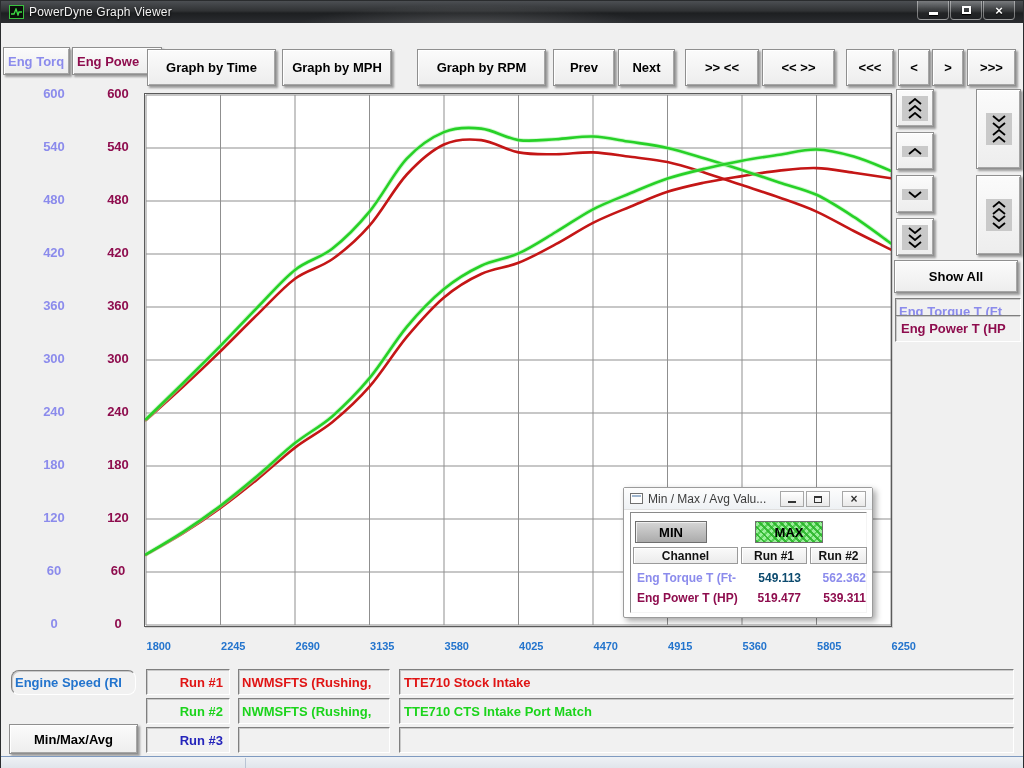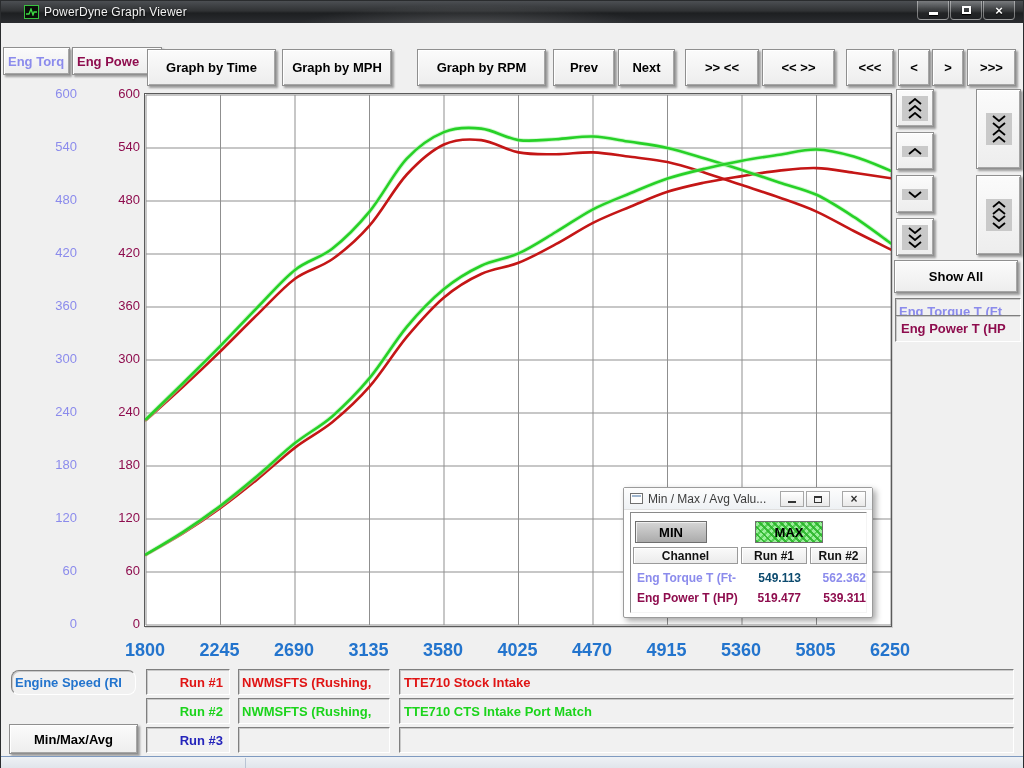--- a/index.html
+++ b/index.html
@@ -4,21 +4,21 @@
 <style>
   * { margin:0; padding:0; box-sizing:border-box; }
   html,body { width:1024px; height:768px; overflow:hidden; }
   body { font-family:"Liberation Sans", sans-serif; background:#f0f0f0; position:relative; }
 
   .window { position:absolute; inset:0; background:#f0f0f0; border:1px solid #2a2c2e; }
 
   
   .titlebar { position:absolute; left:0; top:0; width:100%; height:22px;
     background:linear-gradient(180deg,#4c4f53 0%,#303234 45%,#1d1f21 55%,#2b2d30 100%);
-    display:flex; align-items:center; padding-left:23px; }
+    display:flex; align-items:center; padding-left:8px; }
   .titlebar:after { content:""; position:absolute; left:260px; top:0; width:420px; height:22px;
     background:radial-gradient(ellipse at 50% 120%, rgba(255,255,255,.18), transparent 60%); pointer-events:none; }
   .app-icon { width:15px; height:14px; background:#0a0f0a; border:1px solid #39c23f; margin-right:5px; display:flex; align-items:center; justify-content:center; }
   .title-text { font-size:12px; color:#f2f2f2; text-shadow:0 1px 2px #000; letter-spacing:.2px; }
   .win-controls { position:absolute; right:8px; top:0; display:flex; }
   .win-btn { width:32px; height:19px; margin-left:1px; background:linear-gradient(180deg,rgba(255,255,255,.25),rgba(255,255,255,.06) 45%,rgba(0,0,0,.15));
     border:1px solid rgba(255,255,255,.4); border-top:none; border-radius:0 0 4px 4px;
     display:flex; align-items:center; justify-content:center; color:#fff; font-size:11px; text-shadow:0 1px 1px #000; }
   .glyph-minimize { display:inline-block; width:9px; height:3px; background:#fff; box-shadow:0 1px 1px #000; margin-top:6px; }
   .glyph-maximize { display:inline-block; width:9px; height:8px; border:2px solid #fff; box-shadow:0 1px 1px #000; }
@@ -34,22 +34,22 @@
     border:1px solid #8f8f8f;
     box-shadow:inset 1px 1px 0 #ffffff, inset -1px -1px 0 #a6a6a6, 2px 2px 2px rgba(0,0,0,.35);
     display:flex; align-items:center; justify-content:center;
     font-weight:bold; font-size:13px; color:#000; white-space:nowrap; overflow:hidden; }
 
   .sunken { position:absolute; background:#f1f1f1; border:1px solid;
     border-color:#7f7f7f #ffffff #ffffff #7f7f7f;
     box-shadow:inset 1px 1px 0 #c9c9c9;
     display:flex; align-items:center; white-space:nowrap; overflow:hidden; }
 
-  .axis-label { position:absolute; font-weight:normal; font-size:13px; text-align:right; }
-  .xtick-label { position:absolute; font-weight:bold; font-size:18px; color:#2374cd; text-align:center; }
+  .axis-label { position:absolute; font-weight:bold; font-size:13px; text-align:center; }
+  .xtick-label { position:absolute; font-weight:bold; font-size:11px; color:#2374cd; text-align:right; }
 
   .plot-frame { position:absolute; left:143px; top:92px; width:748px; height:534px;
     background:#ffffff; border:1px solid #5a5a5a; box-shadow:1px 1px 0 #cfcfcf; }
   .plot-frame svg { display:block; }
 
   .chev-box { background:#c9c9c9; display:flex; flex-direction:column; align-items:center; justify-content:center; padding:2px 4px; }
 
   
   .minmax-window { position:absolute; left:622px; top:486px; width:250px; height:131px;
     background:#ffffff; border:1px solid #9b9b9b; border-radius:2px; box-shadow:3px 3px 6px rgba(0,0,0,.35); }

